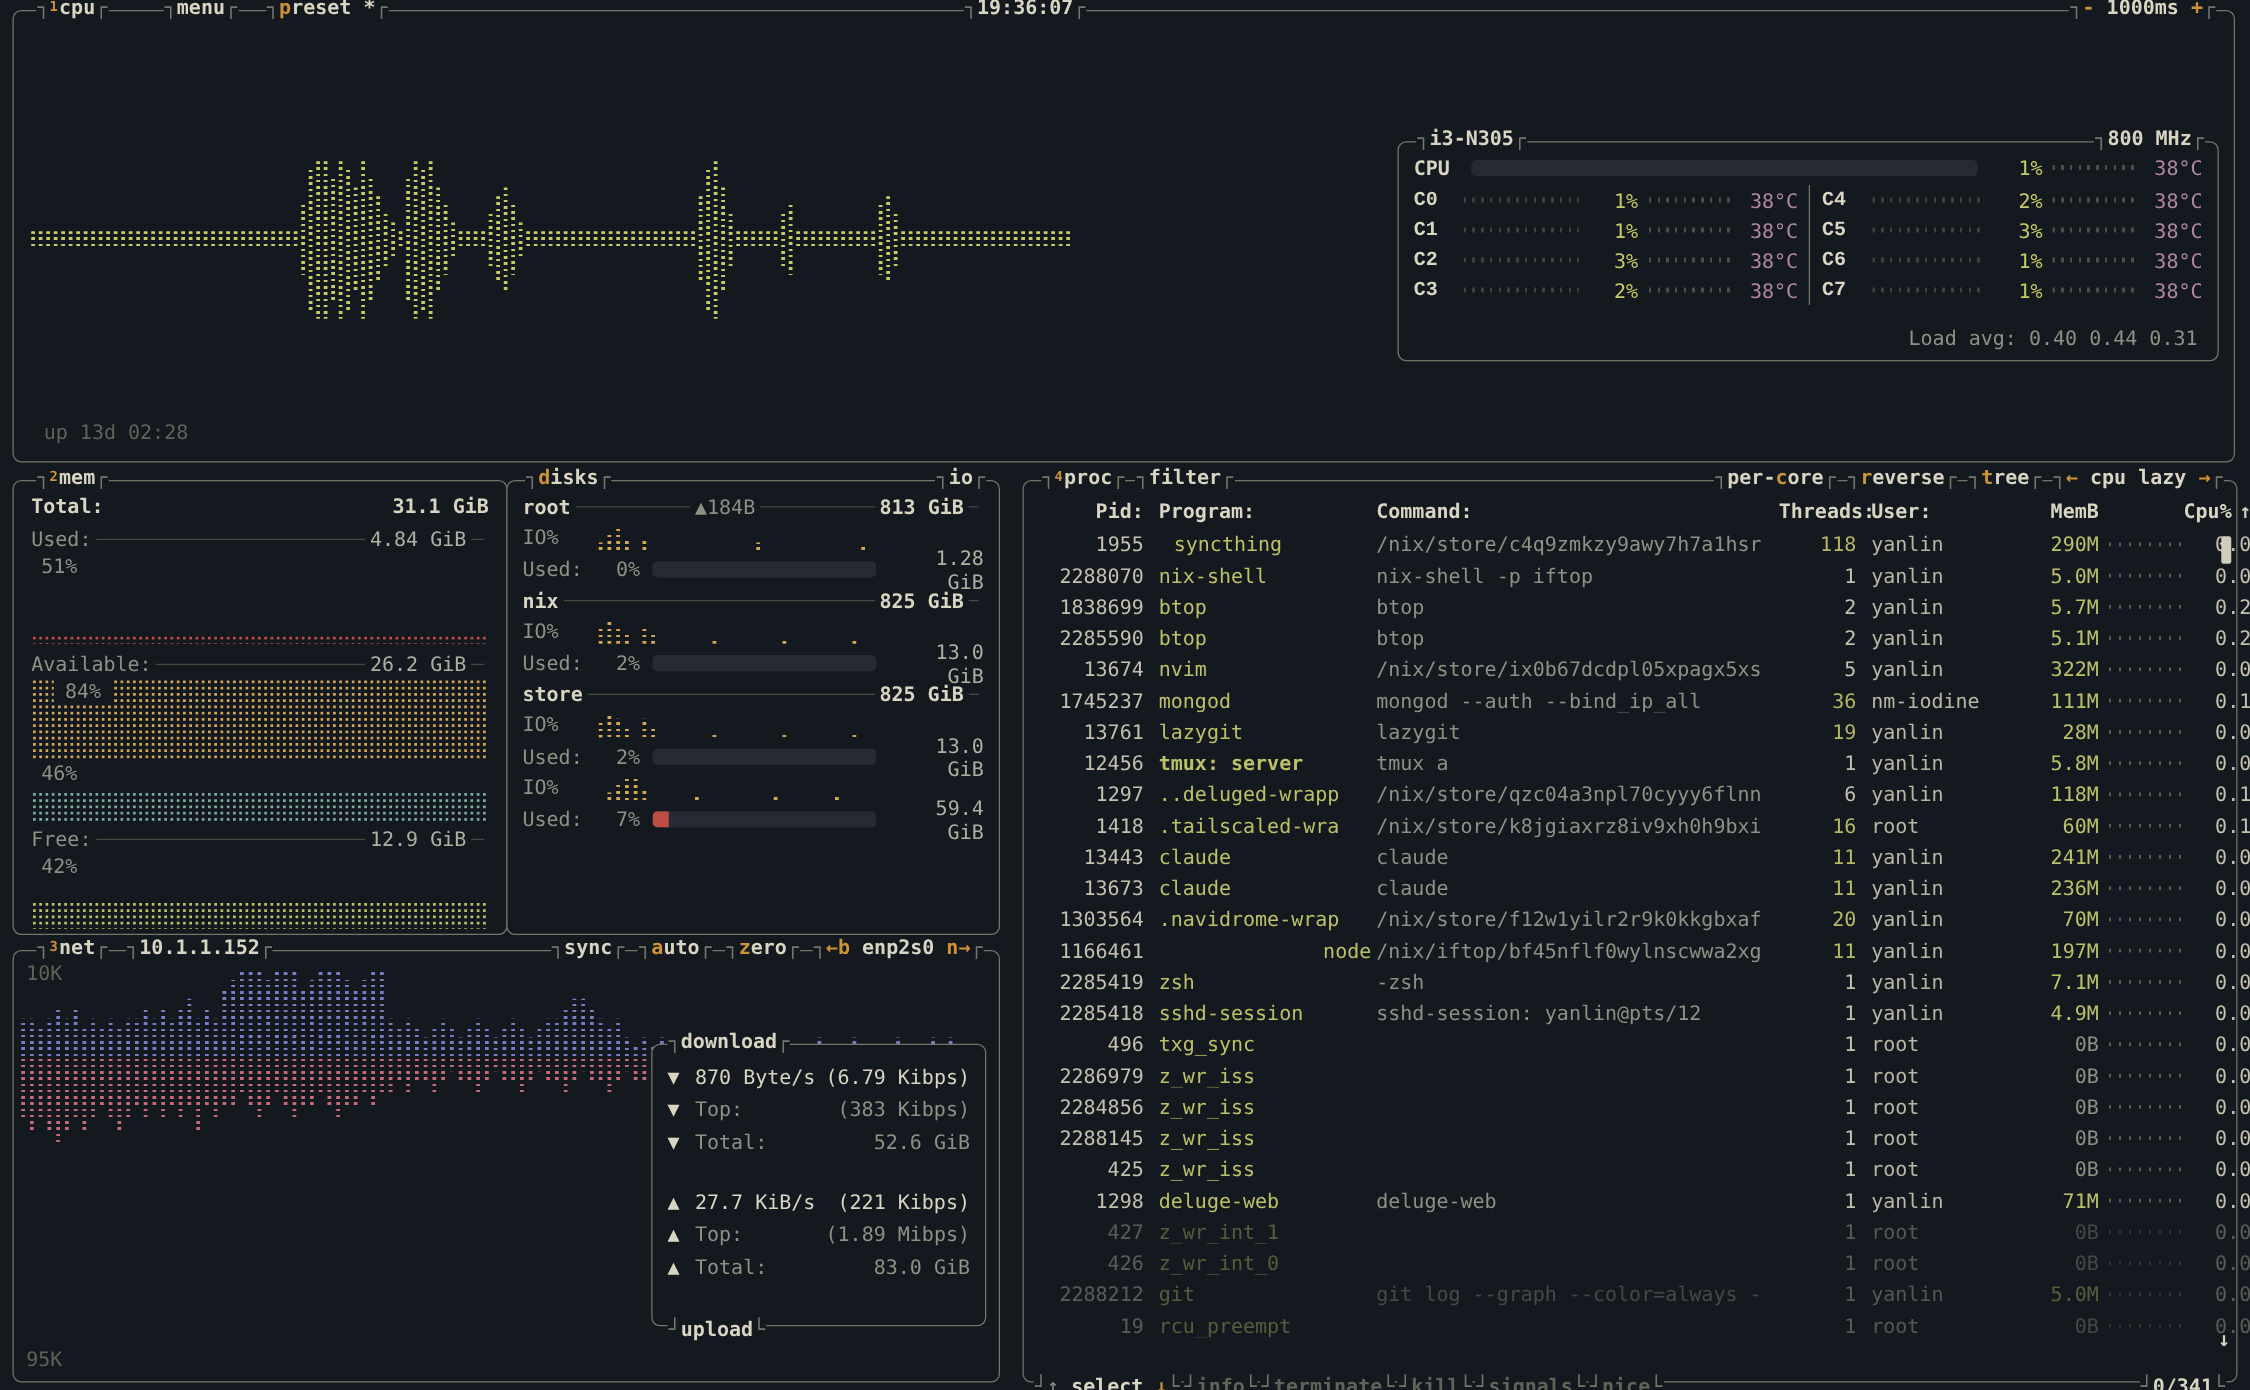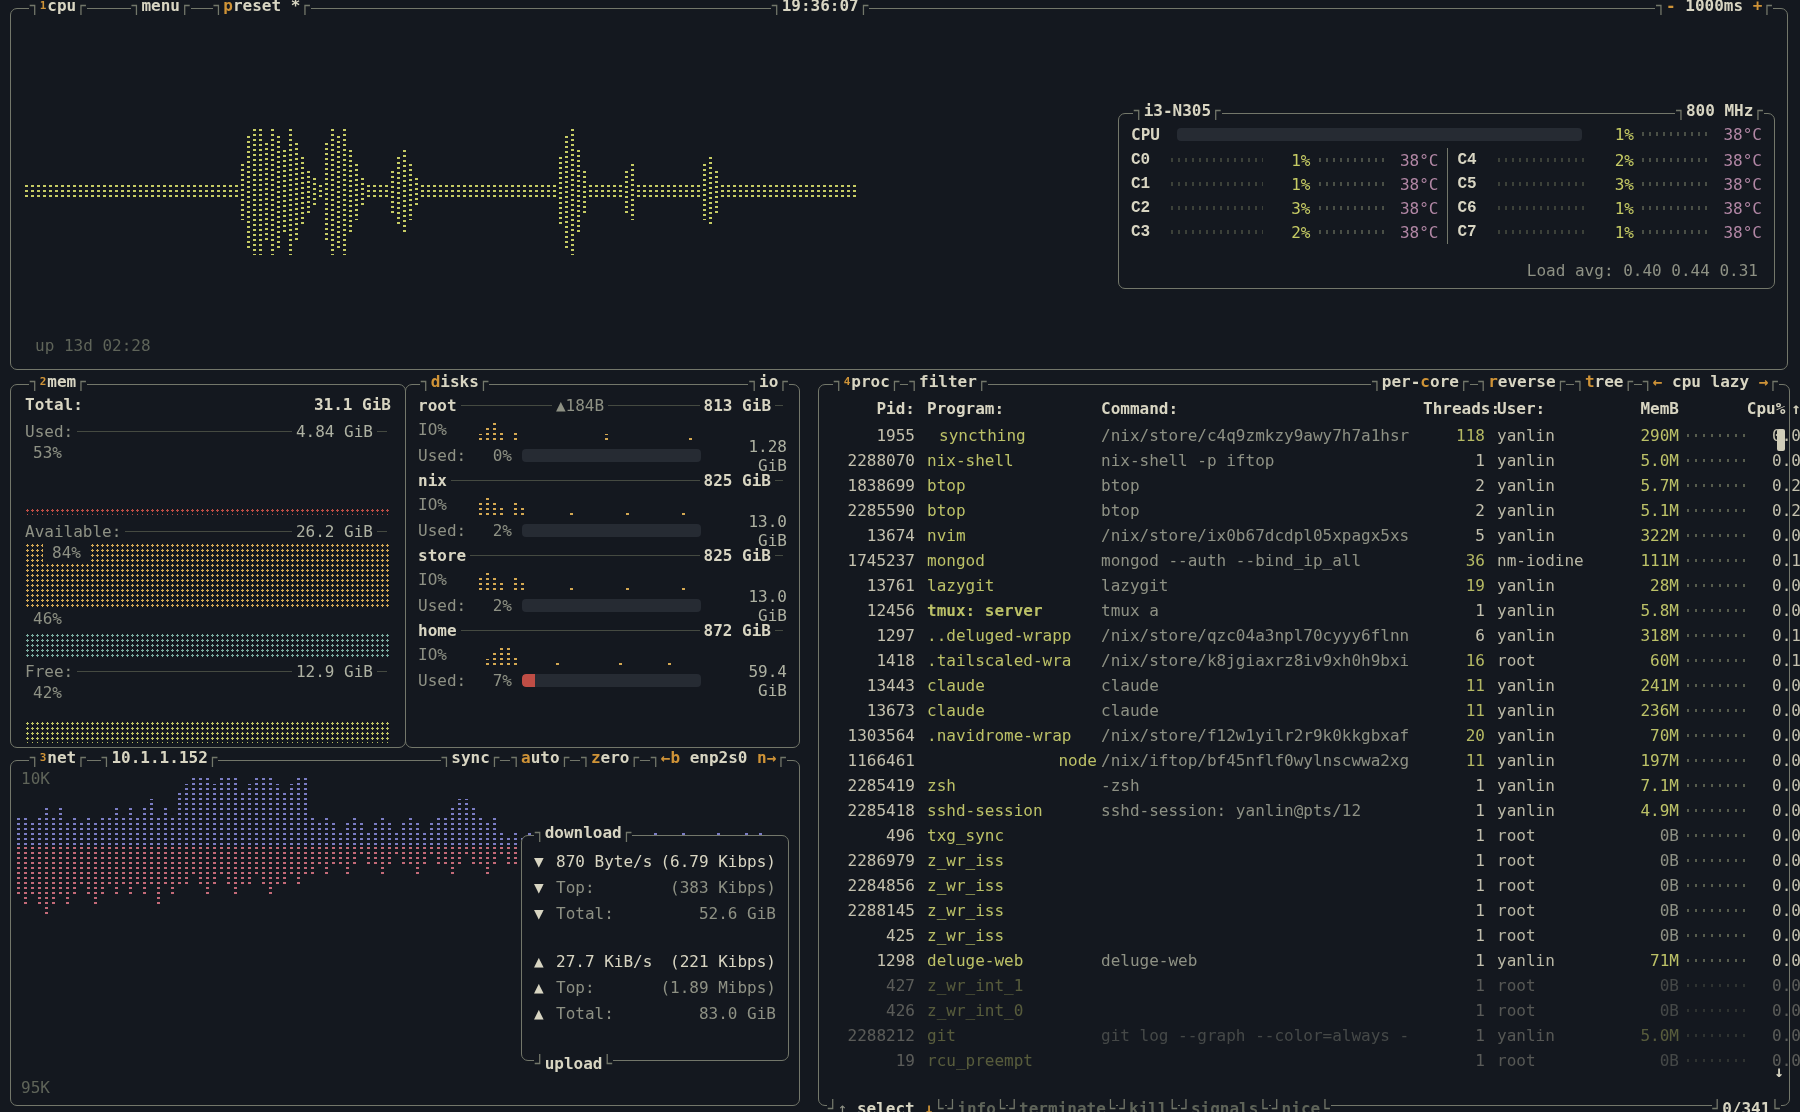--- a/index.html
+++ b/index.html
@@ -377,21 +377,21 @@
   <div class="tabrow">
     <span style="width:18px"></span>
     <span class="tab"><span class="brd">┐</span><sup class="num">2</sup><span class="t-title">mem</span><span class="brd">┌</span></span>
   </div>
   <div class="mtotal">
     <span>Total:</span>
     <span>31.1 GiB</span>
   </div>
   <div id="mem-entries">
       <div class="mdivider"><span class="lbl">Used:</span><span class="line"></span><span class="val">4.84 GiB</span><span class="line" style="flex: 0 0 10px;"></span></div>
-      <div class="pctline">53%</div>
+      <div class="pctline">51%</div>
       <div class="memgraph" style="height: 52px;">
         <div class="dots" style="position: absolute; bottom: 4px; left: 0px; right: 0px; height: 7px; --c: #bf4d45;"></div>
       </div>
       <div class="mdivider"><span class="lbl">Available:</span><span class="line"></span><span class="val">26.2 GiB</span><span class="line" style="flex: 0 0 10px;"></span></div>
       <div class="memgraph dots" style="height: 66px; --c: #d4a852;">
         <span class="mask">84%</span>
       </div>
       <div class="pctline">46%</div>
       <div class="dots" style="height: 26px; --c: #79aa9e;"></div>
       <div class="mdivider"><span class="lbl">Free:</span><span class="line"></span><span class="val">12.9 GiB</span><span class="line" style="flex: 0 0 10px;"></span></div>
@@ -582,21 +582,20 @@
         </span>
       </div>
       <div class="usedrow">
         <span class="ulbl">Used:</span>
         <span class="upct">2%</span>
         <span class="ubar">
           <i style="width: 0%;"></i>
         </span>
         <span class="uval">13.0 GiB</span>
       </div>
-      <div class="ddivider"><span class="dname">home</span><span class="line"></span><span class="dsize">872 GiB</span><span class="line" style="flex: 0 0 8px;"></span></div>
       <div class="iorow">
         <span class="iolbl">IO%</span>
         <span class="iospark">
           <i class="col" style="height: 0px;"></i>
           <i class="col" style="height: 0px;"></i>
           <i class="col" style="height: 0px;"></i>
           <i class="col" style="height: 6px;"></i>
           <i class="col" style="height: 12px;"></i>
           <i class="col" style="height: 18px;"></i>
           <i class="col" style="height: 18px;"></i>
@@ -1027,21 +1026,21 @@
         <span class="memv">5.8M</span>
         <span class="rowdots"></span>
         <span class="cpuv">0.0</span>
       </div>
       <div class="procrow">
         <span class="pid">1297</span>
         <span class="prog" style="padding-left: 8px;">..deluged-wrapp</span>
         <span class="cmd">/nix/store/qzc04a3npl70cyyy6flnn</span>
         <span class="thr">6</span>
         <span class="user">yanlin</span>
-        <span class="memv">318M</span>
+        <span class="memv">118M</span>
         <span class="rowdots"></span>
         <span class="cpuv">0.1</span>
       </div>
       <div class="procrow">
         <span class="pid">1418</span>
         <span class="prog" style="padding-left: 8px;">.tailscaled-wra</span>
         <span class="cmd">/nix/store/k8jgiaxrz8iv9xh0h9bxi</span>
         <span class="thr big">16</span>
         <span class="user">root</span>
         <span class="memv">60M</span>

